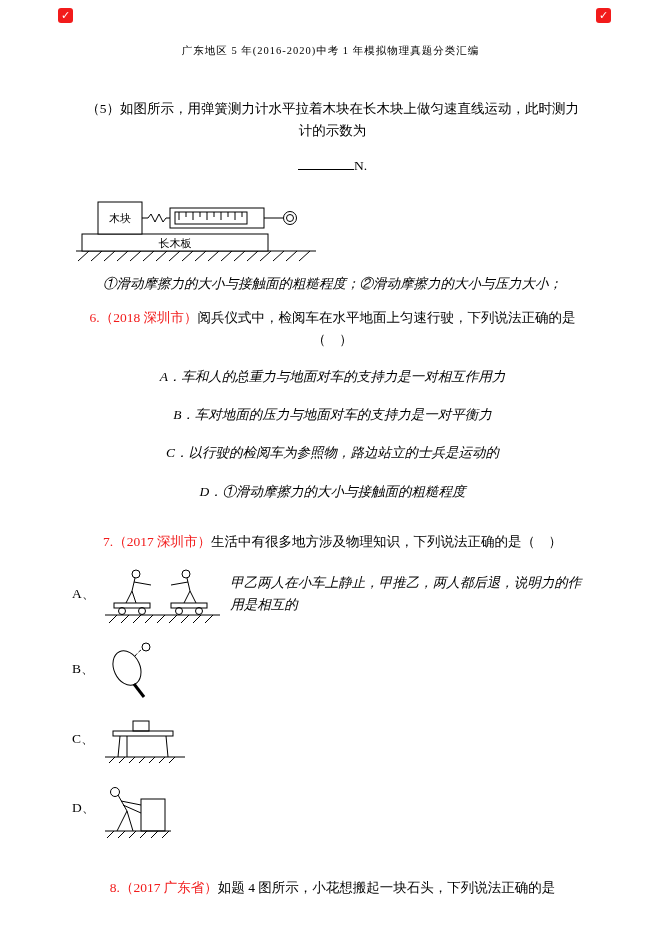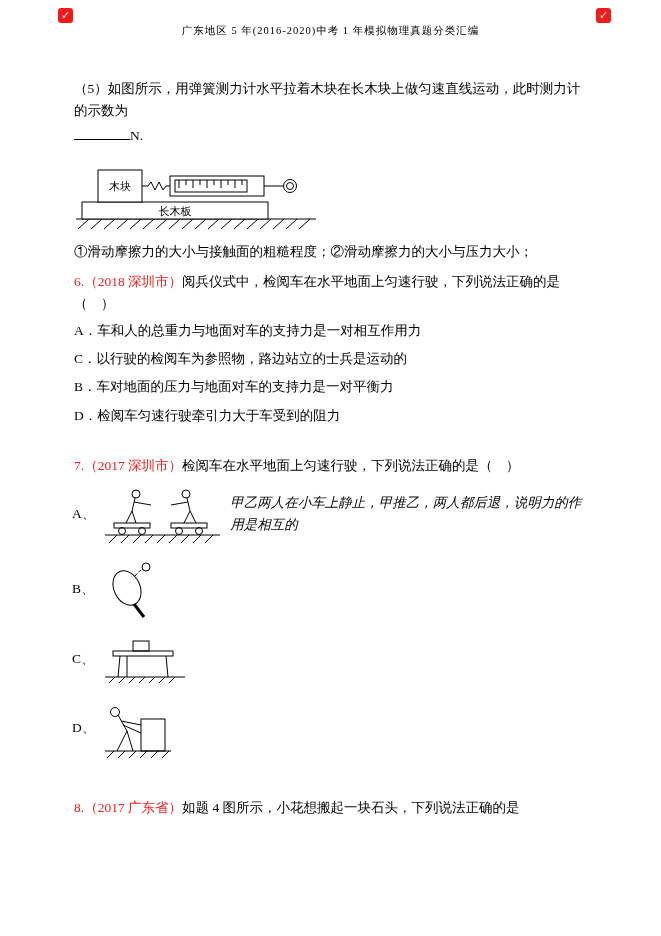--- a/index.html
+++ b/index.html
@@ -16,46 +16,46 @@
     position:absolute; top:8px;
     width:15px; height:15px;
     background:var(--accent-red,#e8231a);
     color:#fff; font-size:11px; line-height:15px; text-align:center;
     border-radius:3px;
     font-family:"DejaVu Sans",sans-serif;
   }
   .corner-check.left { left:58px; }
   .corner-check.right { right:50px; }
   .header {
-    padding-top:24px;
+    padding-top:44px;
     text-align:center;
     font-size:10.5px;
     letter-spacing:1px;
   }
   .content {
     padding:0 68px 0 72px;
     font-size:13.5px;
     line-height:1.65;
   }
-  .para { margin:2px; }
+  .para { margin:12px;text-align:center; }
   .q5-line1 { margin-top:40px; }
   .blank {
     display:inline-block;
     border-bottom:1px solid #000;
     height:1em;
     vertical-align:baseline;
   }
   .w56 { width:56px; }
   .w80 { width:80px; }
   .figure { margin:10px 0 0 4px; }
   .q6sub-line1 { margin-top:12px; }
-  .choices-line { margin-top:10px; }
+  .choices-line { margin-top:10px;font-style:italic; }
   .q-block { margin-top:8px; }
   .red { color:var(--accent-red,#ff0000); }
-  .mc-option { line-height:1.95; }
+  .mc-option { line-height:1.95;font-style:italic; }
   .q7-block { margin-top:26px; }
   .img-option {
     display:flex;
     align-items:center;
     gap:10px;
     margin-top:14px;
   }
   .img-option.first { margin-top:8px; }
   .opt-label { flex:0 0 auto; }
   .opt-figure { flex:0 0 auto; display:inline-flex; }
@@ -111,28 +111,28 @@
     </div>
 
 
     <p class="para choices-line">①滑动摩擦力的大小与接触面的粗糙程度；②滑动摩擦力的大小与压力大小；</p>
 
     <div class="q-block">
       <p class="para">
         <span class="red">6.（2018 深圳市）</span><span>阅兵仪式中，检阅车在水平地面上匀速行驶，下列说法正确的是（　）</span>
       </p>
       <p class="para mc-option">A．车和人的总重力与地面对车的支持力是一对相互作用力</p>
+      <p class="para mc-option">B．车对地面的压力与地面对车的支持力是一对平衡力</p>
       <p class="para mc-option">C．以行驶的检阅车为参照物，路边站立的士兵是运动的</p>
-      <p class="para mc-option">B．车对地面的压力与地面对车的支持力是一对平衡力</p>
-      <p class="para mc-option">D．检阅车匀速行驶牵引力大于车受到的阻力</p>
+      <p class="para mc-option">D．①滑动摩擦力的大小与接触面的粗糙程度</p>
     </div>
 
     <div class="q7-block">
       <p class="para">
-        <span class="red">7.（2017 深圳市）</span><span>检阅车在水平地面上匀速行驶，下列说法正确的是（　）</span>
+        <span class="red">7.（2017 深圳市）</span><span>生活中有很多地方涉及物理知识，下列说法正确的是（　）</span>
       </p>
 
       <div class="img-option first">
         <span class="opt-label">A、</span>
         <span class="opt-figure">
           <svg width="115" height="58" viewBox="0 0 115 58">
             <line x1="0" y1="50" x2="115" y2="50" stroke="#000"></line>
             <path d="M4 58 L12 50 M16 58 L24 50 M28 58 L36 50 M40 58 L48 50 M52 58 L60 50 M64 58 L72 50 M76 58 L84 50 M88 58 L96 50 M100 58 L108 50" stroke="#000" fill="none"></path>
             <rect x="9" y="38" width="36" height="5" fill="none" stroke="#000"></rect>
             <circle cx="17" cy="46" r="3.5" fill="none" stroke="#000"></circle>

